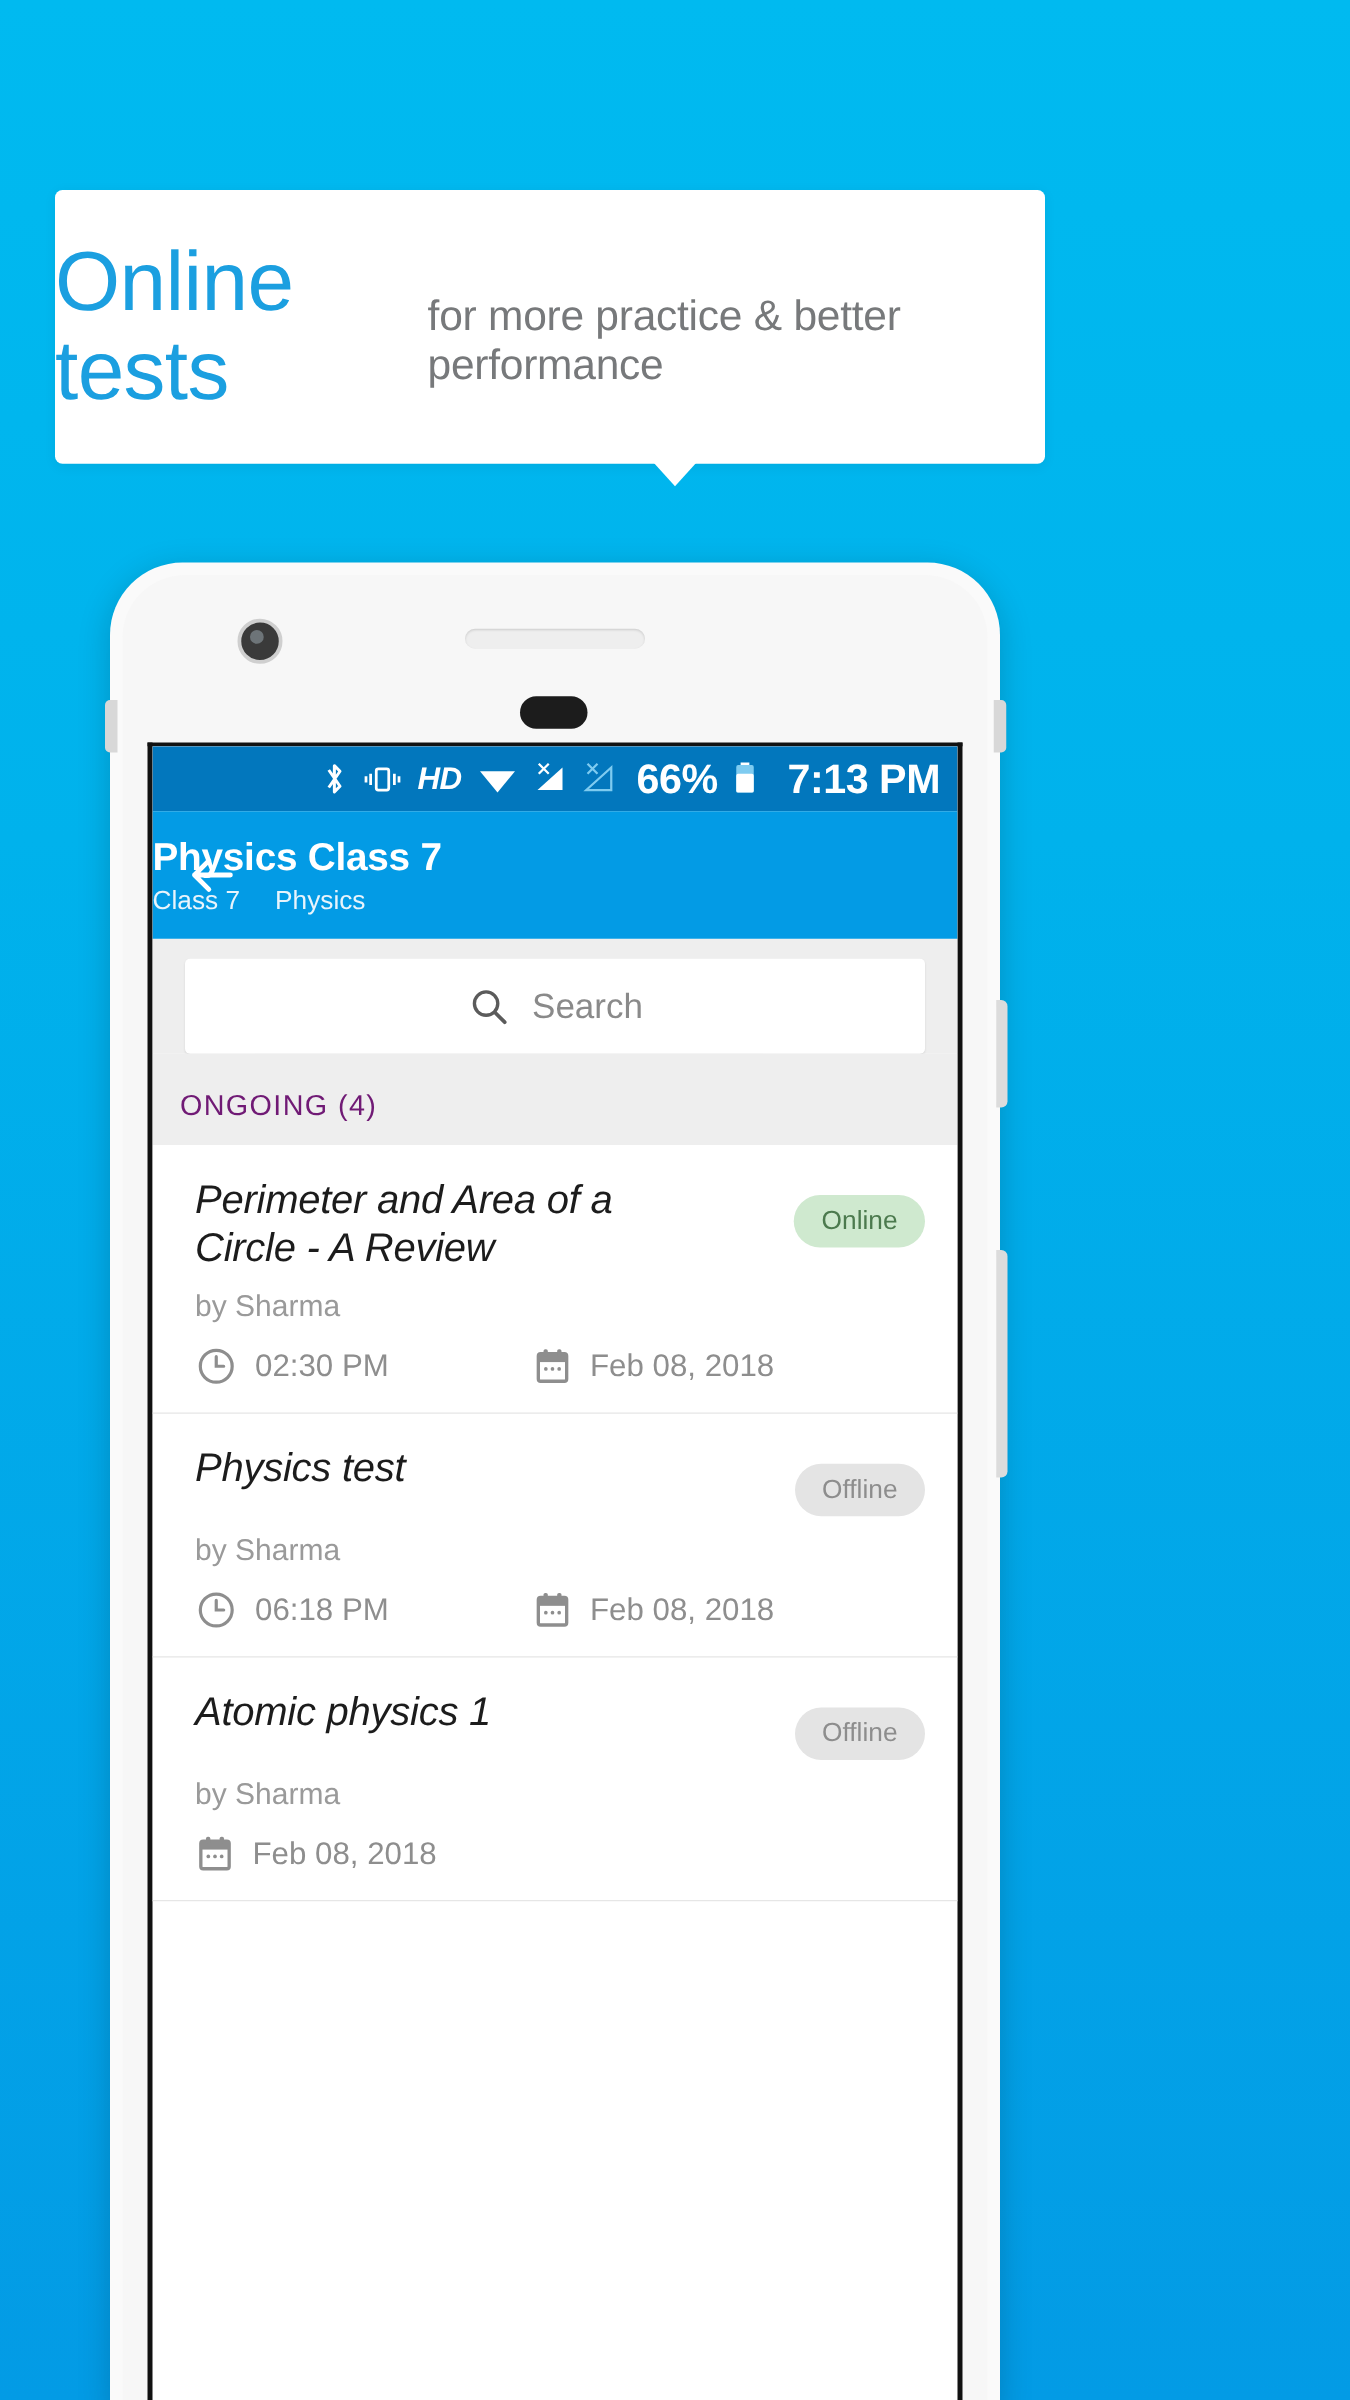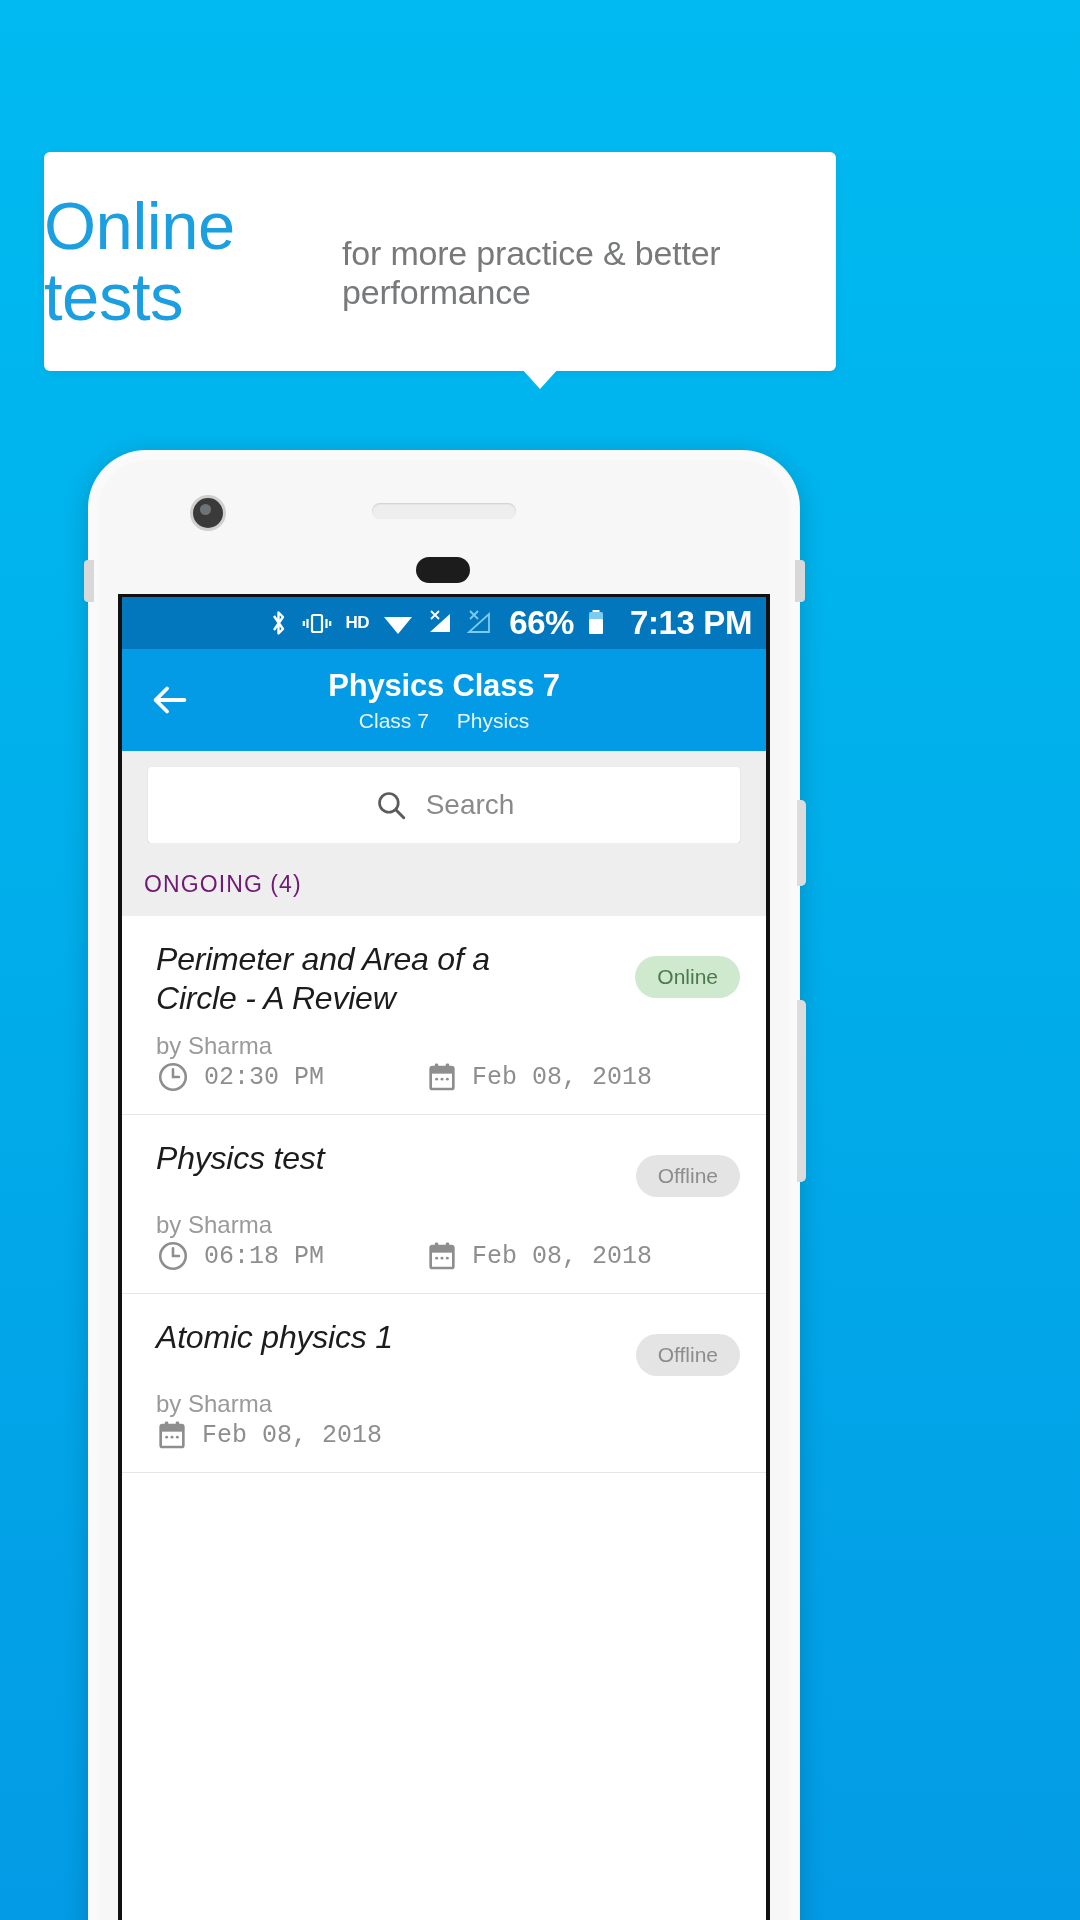--- a/index.html
+++ b/index.html
@@ -166,21 +166,20 @@
   .battery-pct { margin-left: 4px; }
   .clock { margin-left: 12px; }
 
   
   .appbar {
     height: 102px;
     background: #039be5;
     position: relative;
     display: flex;
     flex-direction: column;
-    align-items: center;
     justify-content: center;
   }
   .back-arrow {
     position: absolute;
     left: 24px; top: 28px;
     width: 46px; height: 46px;
   }
   .appbar-title {
     font-size: 31px;
     font-weight: 700;
@@ -286,23 +285,23 @@
     white-space: nowrap;
   }
   .badge.online { background: #cfe9cf; color: #4c7a4e; }
   .badge.offline { background: #e4e4e4; color: #8d8d8d; }
   .row-author {
     margin-top: 14px;
     font-size: 24px;
     color: #9a9a9a;
   }
   .row-meta {
+    margin-top: 16px;
     display: flex;
     align-items: flex-start;
-    font-family: Liberation Mono, monospace;
   }
   .meta-item {
     display: flex;
     align-items: center;
     gap: 14px;
     font-size: 25px;
     color: #8e8e8e;
   }
   .meta-item.time { width: 270px; }
   .meta-ic { flex: 0 0 auto; display: block; }
@@ -335,21 +334,21 @@
       <svg class="sb-svg" width="20" height="30" viewBox="0 0 20 30">
         <path d="M5 8 L14 21 L9.5 25.5 L9.5 4.5 L14 9 L5 22" fill="none" stroke="#fff" stroke-width="2.4" stroke-linejoin="round"></path>
       </svg>
       <svg class="sb-svg" width="30" height="30" viewBox="0 0 30 30">
         <rect x="10" y="7" width="10" height="17" rx="1.6" fill="none" stroke="#fff" stroke-width="2.2"></rect>
         <line x1="5.5" y1="11" x2="5.5" y2="20" stroke="#fff" stroke-width="2.2"></line>
         <line x1="1.8" y1="13" x2="1.8" y2="18" stroke="#fff" stroke-width="2.2"></line>
         <line x1="24.5" y1="11" x2="24.5" y2="20" stroke="#fff" stroke-width="2.2"></line>
         <line x1="28.2" y1="13" x2="28.2" y2="18" stroke="#fff" stroke-width="2.2"></line>
       </svg>
-      <span class="sb-text" style="font-size:17px;">HD</span>
+      <span class="sb-text" style="font-style:italic;font-size:25px;">HD</span>
       <svg class="sb-svg" width="32" height="30" viewBox="0 0 32 30">
         <path d="M2 9 L30 9 L16 26 Z" fill="#fff"></path>
       </svg>
       <svg class="sb-svg" width="26" height="30" viewBox="0 0 26 30">
         <path d="M23 6 L23 24 L3 24 Z" fill="#fff"></path>
         <path d="M4 3 L12 11 M12 3 L4 11" stroke="#fff" stroke-width="1.8"></path>
       </svg>
       <svg class="sb-svg" width="26" height="30" viewBox="0 0 26 30">
         <path d="M23 6 L23 24 L3 24 Z" fill="none" stroke="#7ecbf0" stroke-width="1.8"></path>
         <path d="M4 3 L12 11 M12 3 L4 11" stroke="#7ecbf0" stroke-width="1.8"></path>

